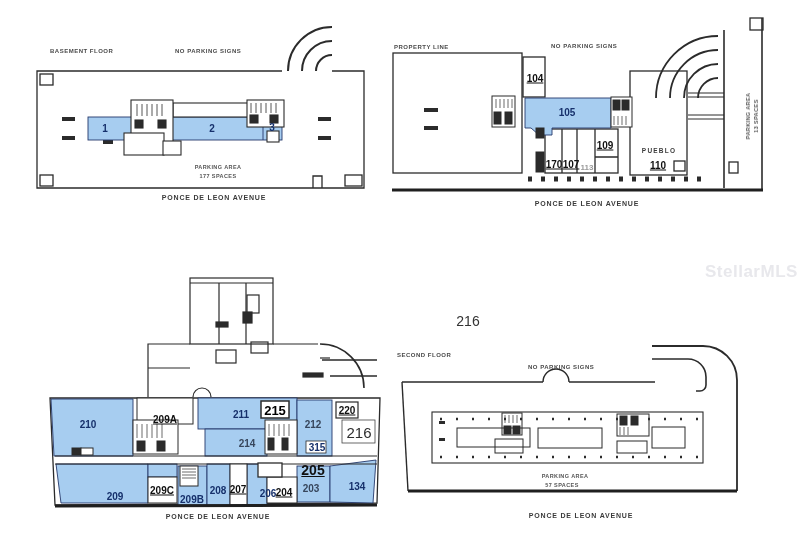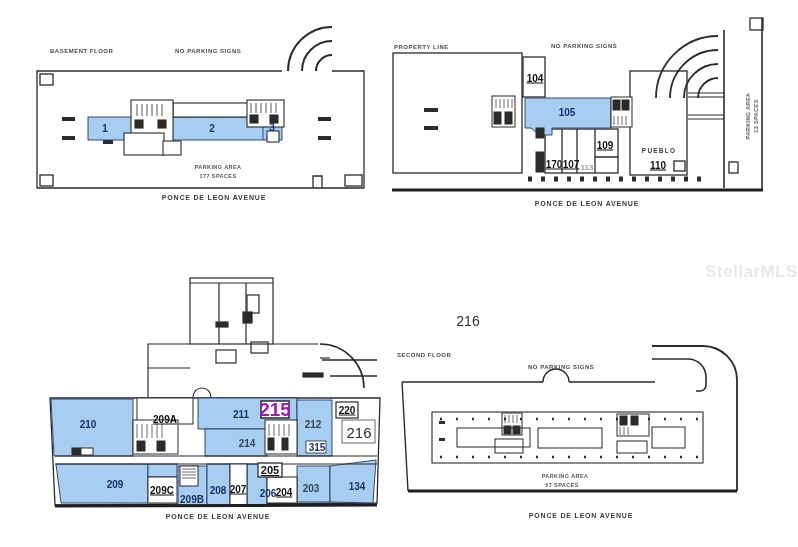--- a/index.html
+++ b/index.html
@@ -10,27 +10,27 @@
        filter:blur(.3px);font-weight:600;}
   .street{position:absolute;white-space:nowrap;transform:translate(-50%,0);color:#3a3a3a;
        font-size:7px;font-weight:700;letter-spacing:.8px;filter:blur(.25px);}
   .pk{position:absolute;white-space:nowrap;transform:translate(-50%,0);color:#555;
        font-size:5.5px;font-weight:600;letter-spacing:.4px;filter:blur(.3px);}
   .pkv{position:absolute;white-space:nowrap;color:#555;font-size:5.5px;font-weight:600;
        letter-spacing:.4px;filter:blur(.3px);transform:translate(-50%,-50%) rotate(-90deg);}
   .unit{position:absolute;white-space:nowrap;transform:translate(-50%,-50%);
        color:#16306b;font-size:10px;font-weight:700;}
   .unit.k{color:#101010;text-decoration:underline;}
-  .unit.sm{font-size:11px;}
+  .unit.sm{font-size:14px;margin-left:43px;}
   .unit.faint{color:#9a9a9a;font-size:8px;font-weight:600;}
   .unit.gy{color:#37465c;font-weight:700;}
   .pueblo{position:absolute;white-space:nowrap;transform:translate(-50%,-50%);
        color:#3c3c3c;font-size:6.5px;font-weight:600;letter-spacing:1.2px;filter:blur(.2px);}
   .ovl{position:absolute;white-space:nowrap;transform:translate(-50%,-50%);
-       color:#a21caf;font-size:19px;font-weight:600;}
+       color:#000000;font-size:13px;font-weight:600;}
   .ovl.big{font-size:15px;font-weight:500;color:#2e2e2e;}
   .anno216{position:absolute;white-space:nowrap;transform:translate(-50%,-50%);
        color:#333;font-size:14px;font-weight:500;}
   .watermark{position:absolute;white-space:nowrap;color:#e8e8ec;font-size:17px;
        font-weight:600;letter-spacing:.5px;}
 </style>
 </head>
 <body>
 
 <div id="canvas">
@@ -229,21 +229,21 @@
 
 <span class="unit" style="left:88px;top:424px">210</span>
 <span class="unit k" style="left:165px;top:419px">209A</span>
 <span class="unit" style="left:241px;top:414px">211</span>
 <span class="ovl" style="left:275px;top:410px">215</span>
 <span class="unit gy" style="left:247px;top:443px">214</span>
 <span class="unit gy" style="left:313px;top:424px">212</span>
 <span class="unit" style="left:317px;top:447px">315</span>
 <span class="unit k" style="left:347px;top:410px">220</span>
 <span class="ovl big" style="left:359px;top:432px">216</span>
-<span class="unit" style="left:115px;top:484px">209</span>
+<span class="unit" style="left:115px;top:496px">209</span>
 <span class="unit k" style="left:162px;top:490px">209C</span>
 <span class="unit" style="left:192px;top:499px">209B</span>
 <span class="unit" style="left:218px;top:490px">208</span>
 <span class="unit k" style="left:238px;top:489px">207</span>
 <span class="unit" style="left:268px;top:493px">206</span>
 <span class="unit k sm" style="left:270px;top:470px">205</span>
 <span class="unit k" style="left:284px;top:492px">204</span>
 <span class="unit gy" style="left:311px;top:488px">203</span>
 <span class="unit" style="left:357px;top:486px">134</span>
 <span class="street" style="left:218px;top:513px">PONCE DE LEON AVENUE</span>

